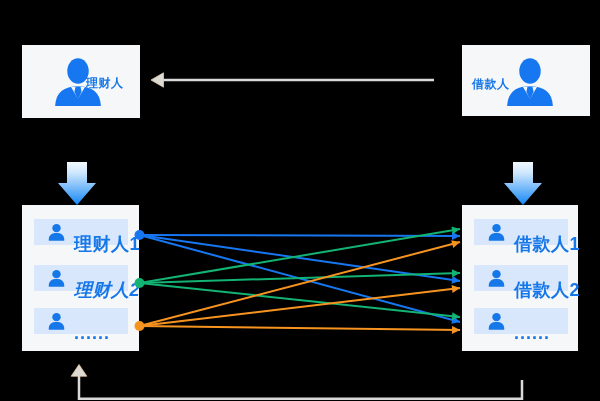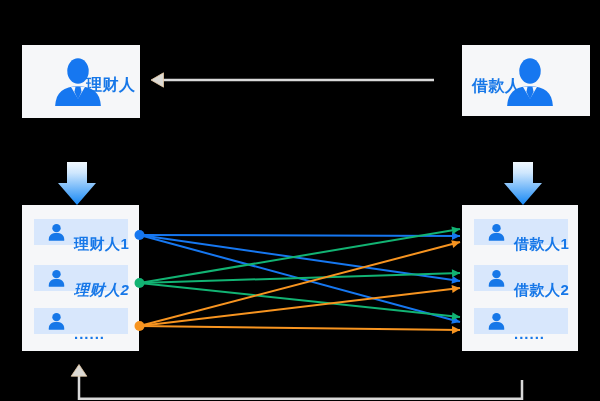--- a/index.html
+++ b/index.html
@@ -9,34 +9,34 @@
     font-family:"Liberation Sans","DejaVu Sans",sans-serif;
   }
   .abs{position:absolute;}
   
   .card{
     position:absolute;width:118px;height:73px;
     background:#f6f7f9;
   }
   .card .big-icon{position:absolute;}
   .card .card-label{
-    position:absolute;font-size:16px;font-weight:700;color:#1677e8;
+    position:absolute;font-size:12px;font-weight:700;color:#1677e8;
     white-space:nowrap;letter-spacing:.5px;
   }
   
   .panel{
     position:absolute;width:117px;height:146px;background:#f6f7f9;
   }
   .row{
     position:absolute;left:12px;width:94px;height:26px;
     background:#d8e7fc;display:flex;align-items:center;
     padding-left:12px;box-sizing:border-box;gap:7px;
   }
   .row .row-label{
-    font-size:15px;font-weight:700;color:#1677e8;white-space:nowrap;
+    font-size:18px;font-weight:700;color:#1677e8;white-space:nowrap;
     letter-spacing:.5px;
     margin-top:24px;
   }
   .row .row-icon{flex:0 0 auto;display:block;}
   svg{display:block;}
   #overlay{position:absolute;left:0;top:0;pointer-events:none;}
 </style>
 </head>
 <body>
 

